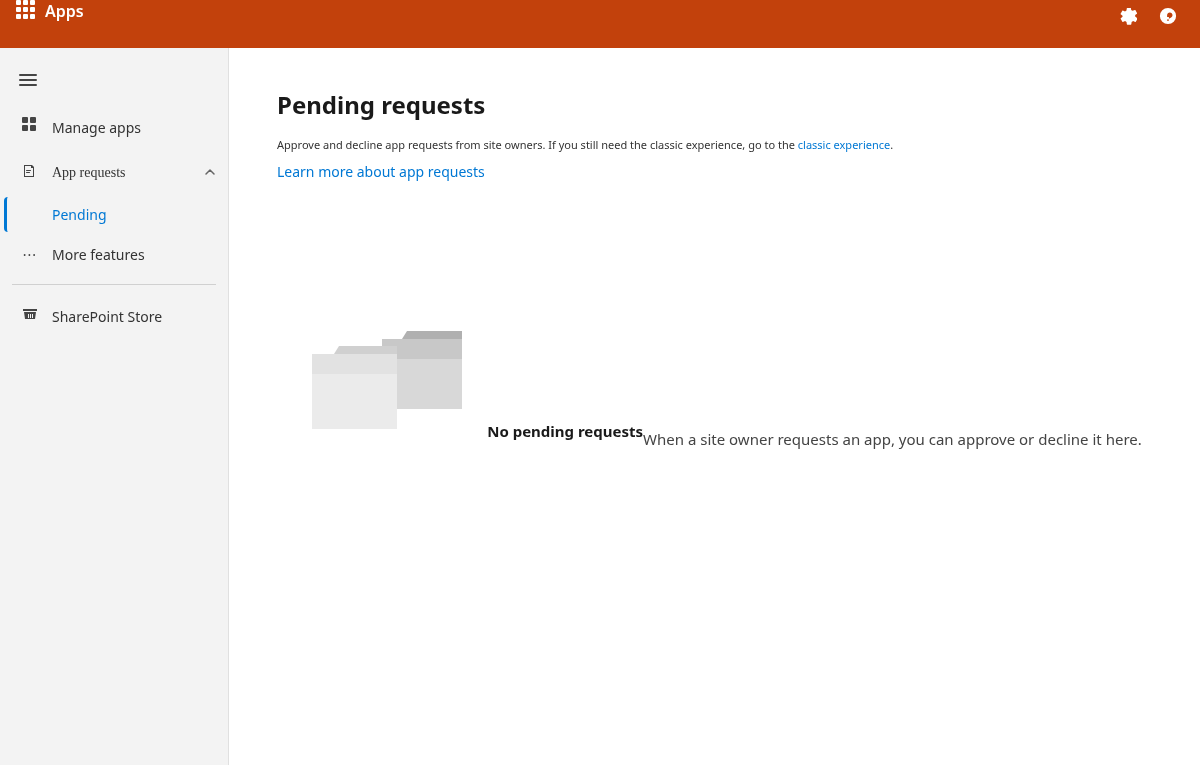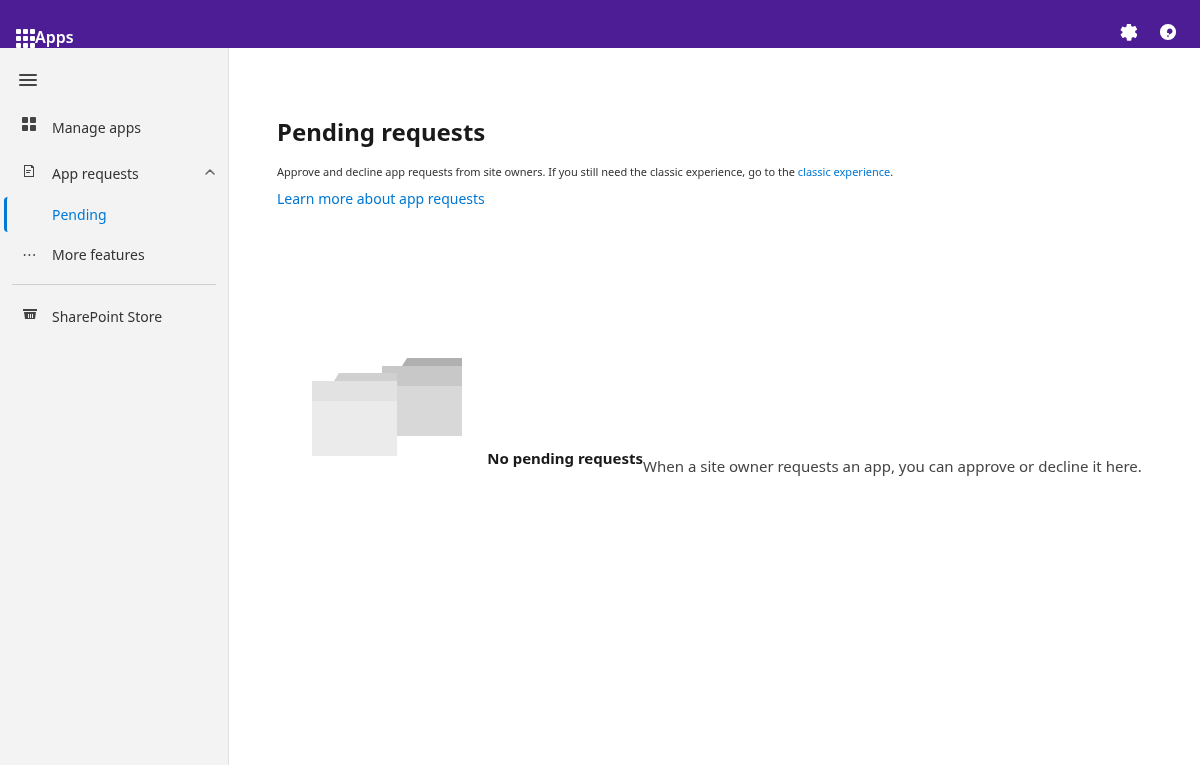--- a/index.html
+++ b/index.html
@@ -1,26 +1,26 @@
 <!DOCTYPE html>
 <html><head>
   <meta charset="utf-8">
   <style>
     * { margin: 0; padding: 0; box-sizing: border-box; }
     body { font-family: 'Segoe UI', system-ui, sans-serif; font-size: 14px; display: flex; flex-direction: column; height: 765px; width: 1200px; overflow: hidden; }
 
     
     .topbar {
-      background: #4c1d95;
+      background: #c2410c;
       color: #fff;
       height: 48px;
       display: flex;
-      align-items: flex-end;
+      align-items: flex-start;
       padding: 0 16px;
-      gap: 0;
+      gap: 10px;
       flex-shrink: 0;
     }
     .topbar-title {
       font-size: 16px;
       font-weight: 600;
       color: #fff;
       flex: 1;
     }
     .topbar-icons {
       display: flex;
@@ -117,37 +117,36 @@
       align-items: center;
       width: 100%;
       padding: 10px 16px;
       cursor: pointer;
       color: #333;
       font-size: 14px;
       border-radius: 4px;
       margin: 2px 4px;
     }
     .sidebar-item-row .icon { font-size: 16px; width: 20px; text-align: center; flex-shrink: 0; margin-right: 12px; }
-    .sidebar-item-row .label { flex: 1; }
+    .sidebar-item-row .label { flex: 1; font-family: Liberation Serif, serif; }
     .sidebar-item-row .chevron { font-size: 12px; color: #666; }
 
     
     .content {
       flex: 1;
       background: #fff;
       overflow-y: auto;
       padding: 40px 48px;
     }
 
     .page-title {
       font-size: 24px;
       font-weight: 700;
       color: #1a1a1a;
       margin-bottom: 16px;
-      margin-top: 27px;
     }
 
     .description {
       font-size: 11px;
       color: #333;
       margin-bottom: 8px;
       line-height: 1.5;
     }
     .description a {
       color: #0078d4;

